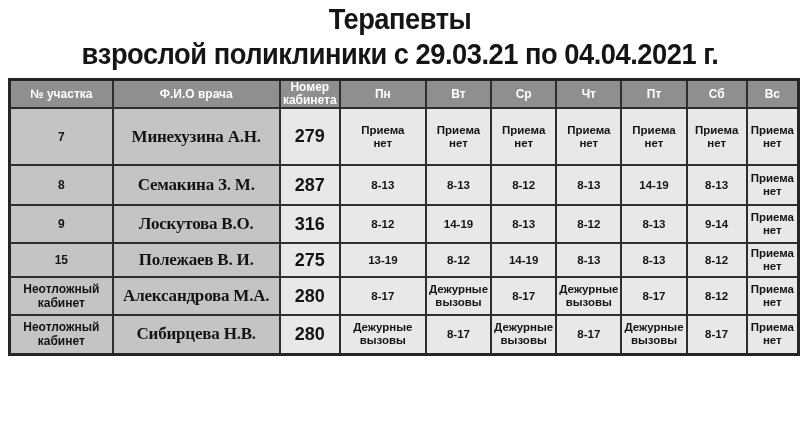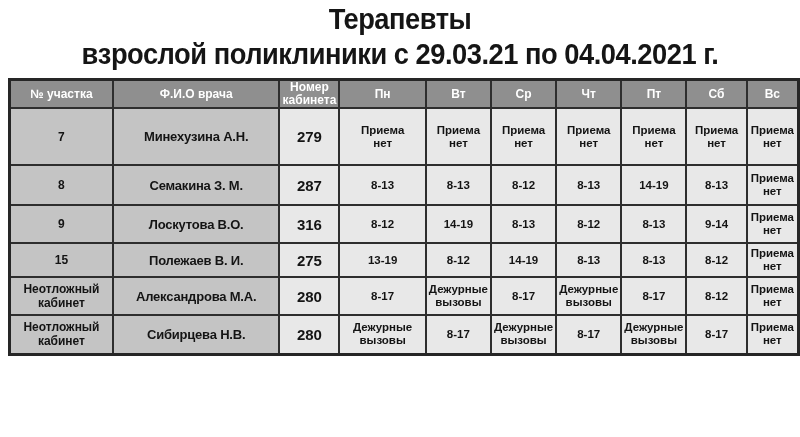--- a/index.html
+++ b/index.html
@@ -44,30 +44,30 @@
     line-height:13px;
     font-weight:bold;
     white-space:pre-line;
   }
   td.lbl{
     background:#c4c4c4;
     color:#141414;
     font-weight:bold;
   }
   td.area{ font-size:12px; line-height:14px; white-space:pre-line; }
-  td.doctor{ font-size:13px; letter-spacing:-0.2px; }
+  td.doctor{ font-size:17px; letter-spacing:-0.2px;font-family:Liberation Serif, serif; }
   td.val{
     background:#e8e8e8;
     color:#141414;
     font-weight:bold;
     font-size:11.5px;
     line-height:13px;
     white-space:pre-line;
   }
-  td.room{ font-size:15px; }
+  td.room{ font-size:18px; }
 </style>
 </head>
 <body>
 
 <div class="title-wrap">
   <div class="title-line">Терапевты</div>
   <div class="title-line">взрослой поликлиники с 29.03.21 по 04.04.2021 г.</div>
 </div>
 
 <table class="schedule">

